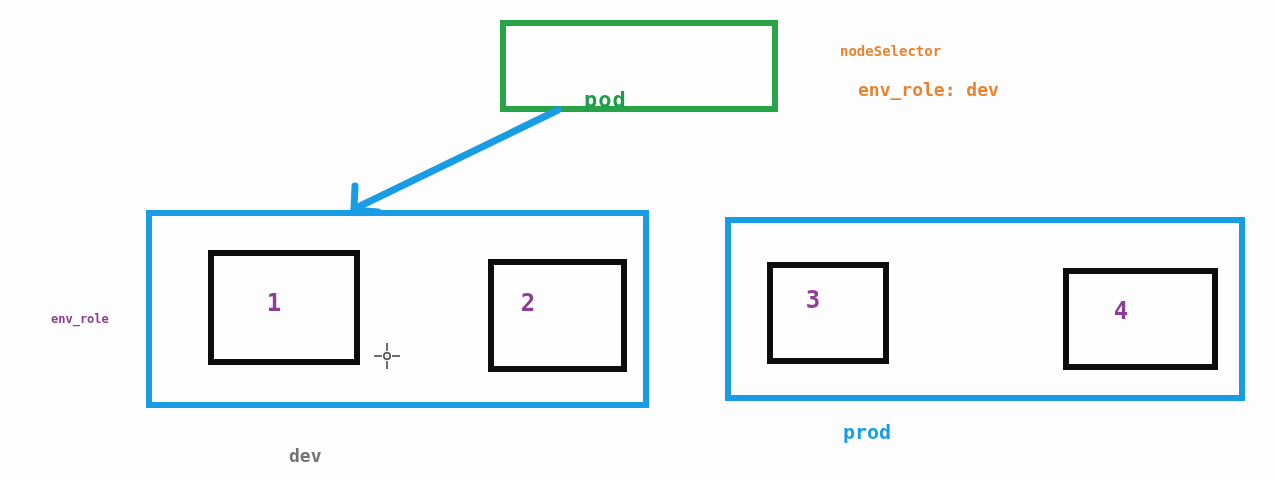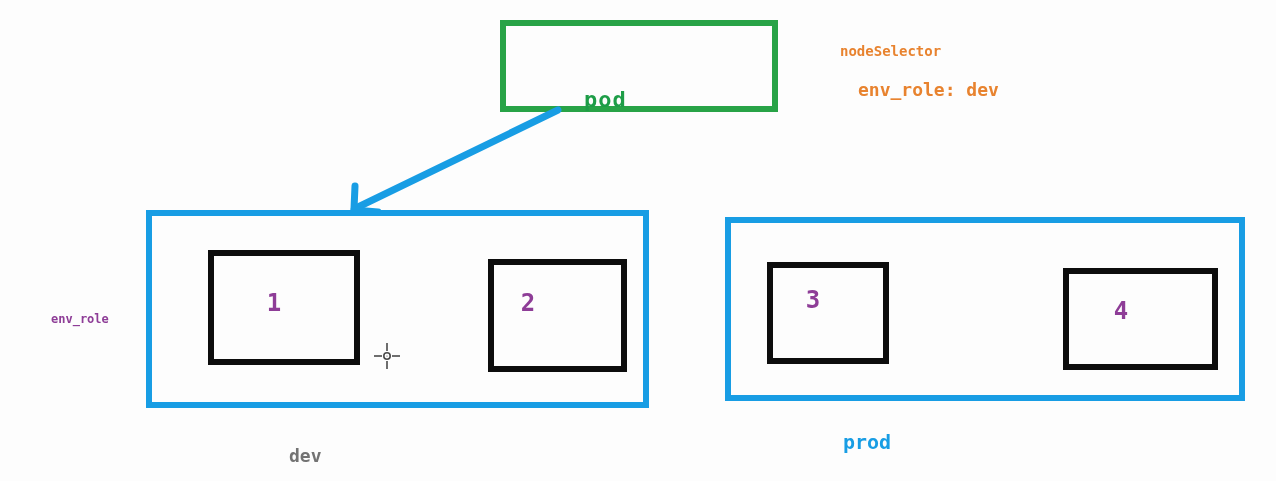--- a/index.html
+++ b/index.html
@@ -87,21 +87,21 @@
     font-size: 12px;
     white-space: pre;
     margin-left: 44px;
   }
   .dev-label {
     left: 289px; top: 445px;
     color: #737373;
     font-size: 18px;
   }
   .prod-label {
-    left: 843px; top: 430px;
+    left: 843px; top: 420px;
     color: #189de4;
     font-size: 20px;
   }
 
   
   .overlay {
     left: 0; top: 0;
     pointer-events: none;
   }
 </style>

